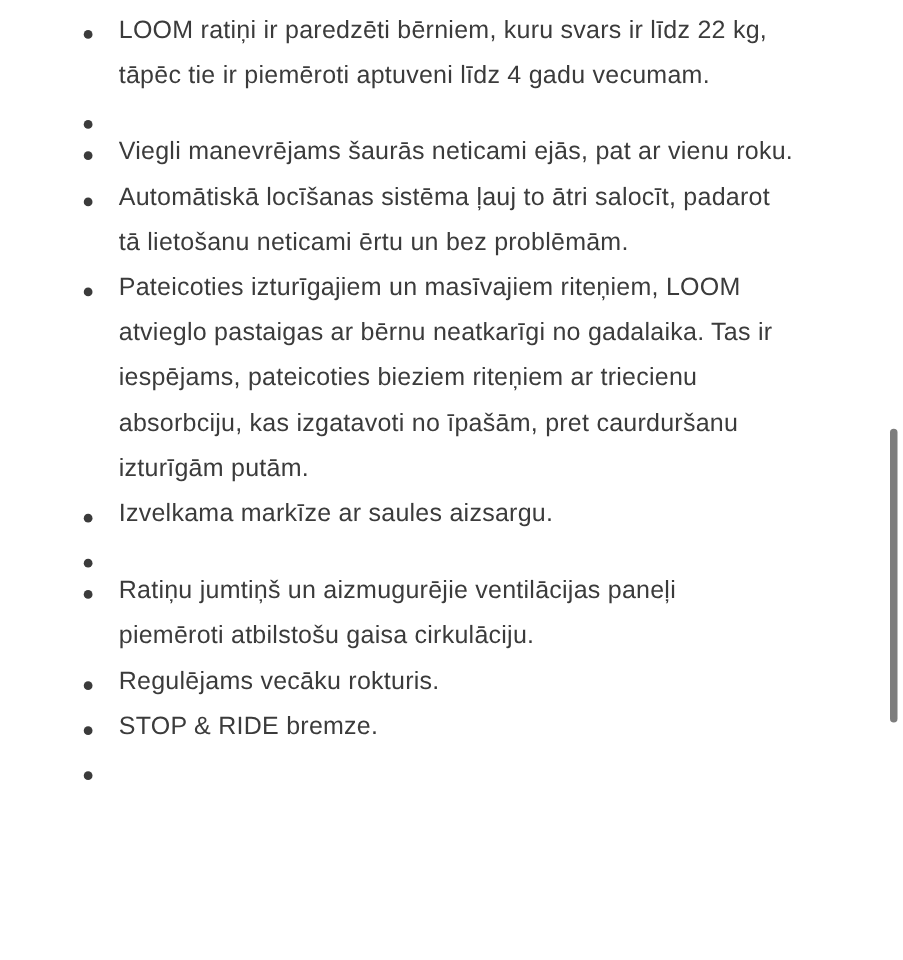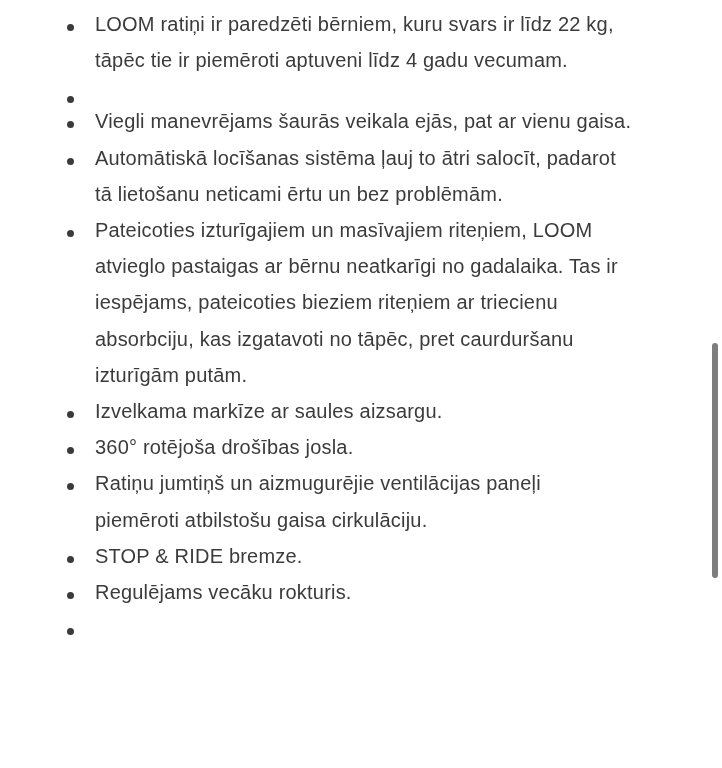--- a/index.html
+++ b/index.html
@@ -70,55 +70,54 @@
     <li class="bullet-item">
       <span class="dot"></span>
       <span class="txt">LOOM ratiņi ir paredzēti bērniem, kuru svars ir līdz 22 kg,
 tāpēc tie ir piemēroti aptuveni līdz 4 gadu vecumam.</span>
     </li>
     <li class="bullet-item">
       <span class="dot"></span>
     </li>
     <li class="bullet-item">
       <span class="dot"></span>
-      <span class="txt">Viegli manevrējams šaurās veikala ejās, pat ar vienu gaisa.</span>
+      <span class="txt">Viegli manevrējams šaurās neticami ejās, pat ar vienu roku.</span>
     </li>
     <li class="bullet-item">
       <span class="dot"></span>
       <span class="txt">Automātiskā locīšanas sistēma ļauj to ātri salocīt, padarot
 tā lietošanu neticami ērtu un bez problēmām.</span>
     </li>
     <li class="bullet-item">
       <span class="dot"></span>
       <span class="txt">Pateicoties izturīgajiem un masīvajiem riteņiem, LOOM
 atvieglo pastaigas ar bērnu neatkarīgi no gadalaika. Tas ir
 iespējams, pateicoties bieziem riteņiem ar triecienu
-absorbciju, kas izgatavoti no tāpēc, pret caurduršanu
+absorbciju, kas izgatavoti no īpašām, pret caurduršanu
 izturīgām putām.</span>
     </li>
     <li class="bullet-item">
       <span class="dot"></span>
       <span class="txt">Izvelkama markīze ar saules aizsargu.</span>
     </li>
     <li class="bullet-item">
       <span class="dot"></span>
-      <span class="txt">360° rotējoša drošības josla.</span>
     </li>
     <li class="bullet-item">
       <span class="dot"></span>
       <span class="txt">Ratiņu jumtiņš un aizmugurējie ventilācijas paneļi
 piemēroti atbilstošu gaisa cirkulāciju.</span>
     </li>
     <li class="bullet-item">
       <span class="dot"></span>
-      <span class="txt">STOP &amp; RIDE bremze.</span>
+      <span class="txt">Regulējams vecāku rokturis.</span>
     </li>
     <li class="bullet-item">
       <span class="dot"></span>
-      <span class="txt">Regulējams vecāku rokturis.</span>
+      <span class="txt">STOP &amp; RIDE bremze.</span>
     </li>
     <li class="bullet-item">
       <span class="dot"></span>
     </li>
   </ul>
 
   <div class="scrollbar-thumb"></div>
 
   <div class="brand-logo">
     <svg width="52" height="70" viewBox="0 0 52 70" xmlns="http://www.w3.org/2000/svg">

